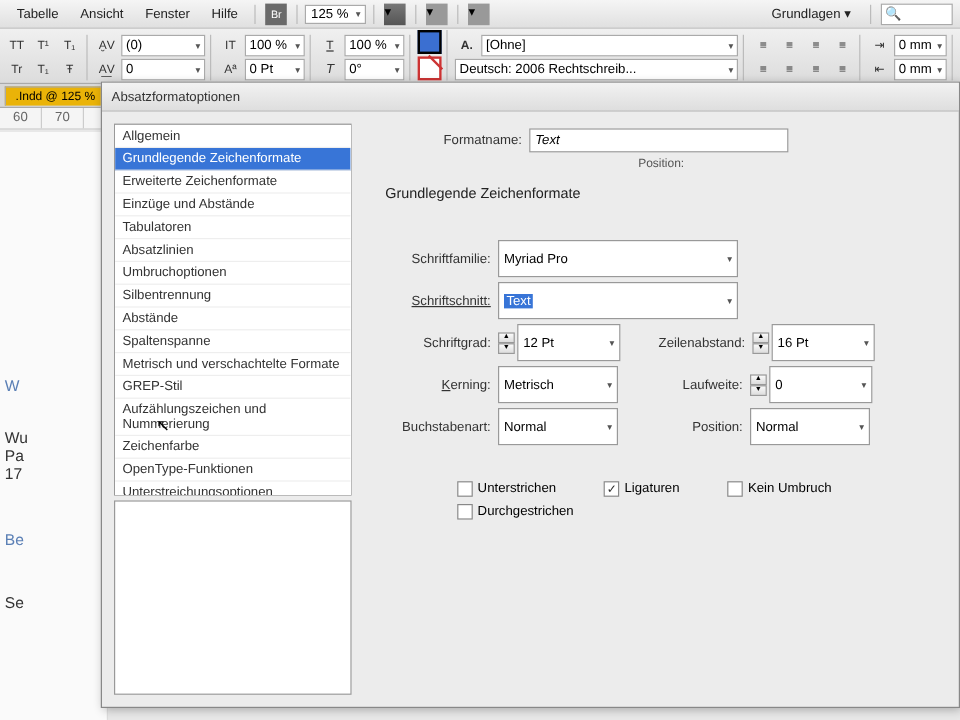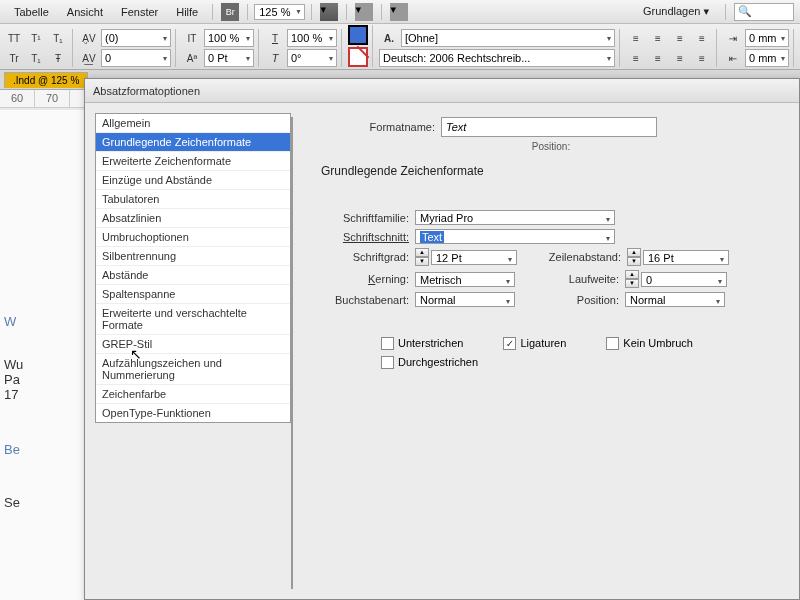--- a/index.html
+++ b/index.html
@@ -19,33 +19,33 @@
 .tb-combo{border:1px solid #aaa;background:#fff;height:18px;display:flex;align-items:center;padding:0 3px;min-width:50px}
 .tb-combo::after{content:"▾";margin-left:auto;font-size:8px;color:#555}
 .tb-ico{width:18px;height:18px;background:#aaa}
 .tab-strip{height:20px;background:#d8d8d8;border-bottom:1px solid #aaa;display:flex;align-items:center;padding-left:4px}
 .doc-tab{padding:2px 8px;background:#eab308;border:1px solid #aaa;border-bottom:none;font-size:10px}
 .ruler-area{height:18px;background:#f5f5f5;border-bottom:1px solid #ccc;display:flex;font-size:9px;color:#666}
 .ruler-tick{width:35px;border-right:1px solid #ccc;text-align:center;padding-top:2px}
 .doc-bg{position:absolute;left:0;top:110px;width:90px;height:490px;background:#fafafa;border-right:1px solid #ddd;padding:4px;overflow:hidden}
 .doc-text{color:#5a7fb5;font-size:13px;margin-bottom:8px}
 .doc-text2{color:#333;font-size:13px}
-.dialog{position:absolute;left:84px;top:78px;width:716px;height:522px;background:#ececec;border:1px solid #888;box-shadow:2px 2px 8px rgba(0,0,0,0.3)}
+.dialog{position:absolute;left:84px;top:68px;width:716px;height:522px;background:#ececec;border:1px solid #888;box-shadow:2px 2px 8px rgba(0,0,0,0.3)}
 .dlg-title{height:24px;background:linear-gradient(#f2f2f2,#dedede);border-bottom:1px solid #bbb;display:flex;align-items:center;padding-left:8px;color:#333}
 .dlg-body{display:flex;height:calc(100% - 24px)}
-.cat-panel{width:218px;padding:10px;display:flex;flex-direction:row}
+.cat-panel{width:218px;padding:10px;display:flex;flex-direction:column}
 .cat-list{border:1px solid #999;background:#fff;height:310px;overflow-y:auto}
 .cat-item{padding:3px 6px;border-bottom:1px solid #eee;cursor:pointer;font-size:11px;color:#333}
 .cat-item.sel{background:#3875d7;color:#fff}
 .cat-spacer{border:1px solid #999;background:#fff;flex:1;margin-top:4px}
 .form-panel{flex:1;padding:14px 18px}
 .frm-row{display:flex;align-items:center;margin-bottom:4px}
 .frm-lbl{text-align:right;padding-right:6px;color:#333}
 .frm-input{border:1px solid #999;background:#fff;height:20px;padding:2px 4px}
-.frm-combo{border:1px solid #999;background:#fff;height:15px;display:flex;align-items:flex-end;padding:0 4px;position:relative}
+.frm-combo{border:1px solid #999;background:#fff;height:31px;display:flex;align-items:center;padding:0 4px;position:relative}
 .frm-combo::after{content:"▾";position:absolute;right:4px;font-size:8px;color:#555}
 .sel-text{background:#3875d7;color:#fff;padding:0 2px}
 .section-hdr{font-size:12px;color:#222;margin:12px 0 12px 0}
 .pos-lbl{text-align:center;font-size:10px;color:#555;margin:4px 0}
 .chk-row{display:flex;gap:40px;margin-top:30px;margin-left:60px}
 .chk{display:flex;gap:4px}
 .chk-box{width:13px;height:13px;border:1px solid #888;background:#fff;display:flex;align-items:center;justify-content:center;font-size:10px;color:#333}
 .cursor{position:absolute;left:130px;top:346px;font-size:14px;pointer-events:none}
 .stepper-btns{display:flex;flex-direction:column;margin-right:2px}
 .step-btn{width:14px;height:9px;border:1px solid #999;background:linear-gradient(#fafafa,#ddd);font-size:6px;text-align:center;line-height:7px;cursor:pointer}
@@ -218,21 +218,21 @@
           <div class="cat-item">Allgemein</div>
           <div class="cat-item sel">Grundlegende Zeichenformate</div>
           <div class="cat-item">Erweiterte Zeichenformate</div>
           <div class="cat-item">Einzüge und Abstände</div>
           <div class="cat-item">Tabulatoren</div>
           <div class="cat-item">Absatzlinien</div>
           <div class="cat-item">Umbruchoptionen</div>
           <div class="cat-item">Silbentrennung</div>
           <div class="cat-item">Abstände</div>
           <div class="cat-item">Spaltenspanne</div>
-          <div class="cat-item">Erweiterte und verschachtelte Formate</div>
+          <div class="cat-item">Metrisch und verschachtelte Formate</div>
           <div class="cat-item">GREP-Stil</div>
           <div class="cat-item">Aufzählungszeichen und Nummerierung</div>
           <div class="cat-item">Zeichenfarbe</div>
           <div class="cat-item">OpenType-Funktionen</div>
           <div class="cat-item">Unterstreichungsoptionen</div>
         </div>
       <div class="cat-spacer"></div>
     </div>
     <div class="form-panel">
       <div class="frm-row">

